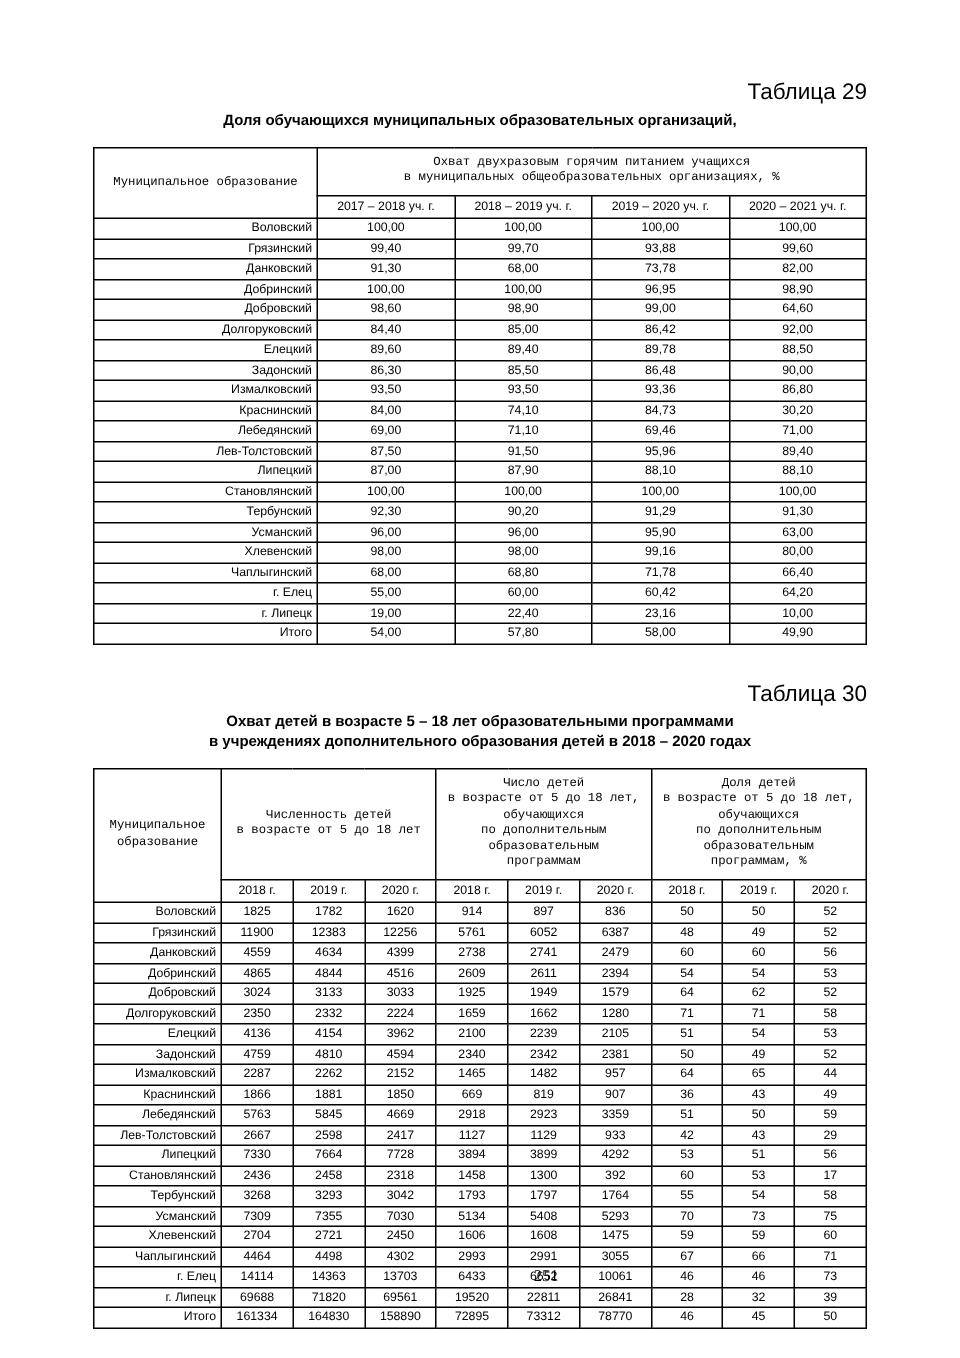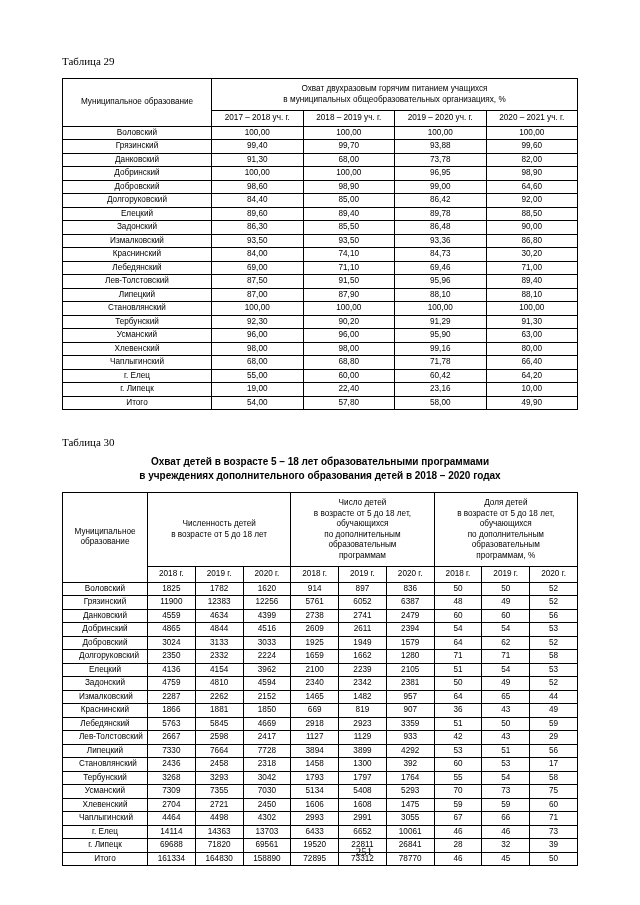--- a/index.html
+++ b/index.html
@@ -24,25 +24,25 @@
     box-sizing: border-box;
   }
   .content {
     position: absolute;
     left: 62px;
     top: 55px;
     width: 516px;
   }
 
   .table-caption {
-    text-align: left;
-    font-size: 11px;
+    text-align: right;
+    font-size: 15px;
     line-height: 13px;
     margin: 0 0 6px 0;
-    font-family: Liberation Serif, serif;
+    font-family: Liberation Sans, sans-serif;
   }
   .doc-title {
     text-align: center;
     font-size: 10px;
     font-weight: bold;
     line-height: 13.5px;
     margin: 0 0 10px 0;
   }
   .doc-title .l2 { display: block; }
 
@@ -57,29 +57,29 @@
     border: 1px solid #000000;
     padding: 0;
     vertical-align: middle;
     font-weight: normal;
   }
   table.grid th {
     text-align: center;
     padding: 2px 2px;
   }
   table.grid td.name {
-    text-align: center;
-    padding: 1px 16px;
+    text-align: right;
+    padding: 1px 3px;
     white-space: nowrap;
   }
   table.grid td.num {
     text-align: center;
     padding: 1px 2px;
   }
-  .hdr-block { padding: 3px 4px; }
+  .hdr-block { padding: 3px 4px; font-family: Liberation Mono, monospace; }
 
   
   #table29 td.name, #table29 th.name { width: 144px; }
   #table29 .rowh { height: 13.2px; }
 
   
   #table30 td.name, #table30 th.name { width: 80px; }
   #table30 .rowh { height: 13.2px; }
 
   .spacer-1 { height: 26px; }
@@ -96,20 +96,21 @@
   }
 </style>
 </head>
 <body>
 
 <div class="page">
   <div class="content">
 
     <div class="table-caption">Таблица 29</div>
     <div class="doc-title">
+      <span class="l1">Доля обучающихся муниципальных образовательных организаций,</span>
     </div>
 
     <table class="grid" id="table29">
       <thead>
         <tr>
           <th class="name" rowspan="2">
             <div class="hdr-block">
               <span>Муниципальное образование</span>
             </div>
           </th>

